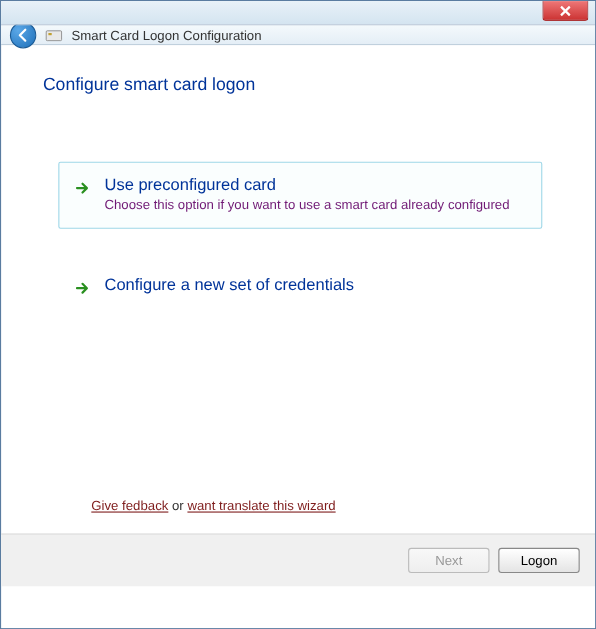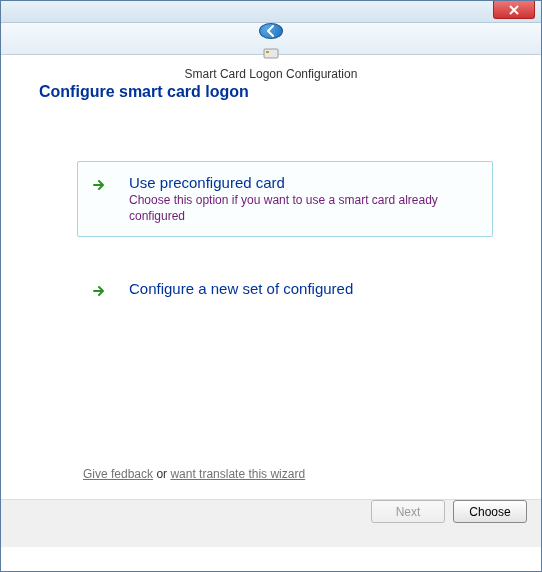--- a/index.html
+++ b/index.html
@@ -30,28 +30,27 @@
     display: flex;
     align-items: center;
     justify-content: center;
     color: #fff;
     font-size: 11px;
     font-weight: bold;
     cursor: pointer;
   }
   .close-btn svg { width: 10px; height: 10px; }
   .navbar {
-    height: 32px;
+    height: 18px;
     background: linear-gradient(to bottom, #f4f9fc, #e4eef6);
     border-bottom: 1px solid #c0d0dd;
     display: flex;
     align-items: center;
     padding: 0 8px;
     gap: 8px;
-    flex-direction: column;
   }
   .back-btn {
     width: 24px;
     height: 24px;
     border-radius: 50%;
     background: radial-gradient(circle at 30% 30%, #5ba8e8, #1e6fb8);
     border: 1px solid #1a5a95;
     display: flex;
     align-items: center;
     justify-content: center;
@@ -69,32 +68,32 @@
     color: #333;
   }
   .content {
     padding: 28px 38px 10px 38px;
     height: 444px;
     position: relative;
   }
   .page-heading {
     font-size: 16px;
     color: #003399;
-    font-weight: bold;
+    font-weight: normal;
     margin-bottom: 60px;
   }
   .option {
     display: flex;
-    gap: 21px;
+    gap: 11px;
     padding: 12px 14px;
     margin-bottom: 30px;
     cursor: pointer;
     border: 1px solid transparent;
     border-radius: 2px;
-    margin-left: 38px;
+    margin-left: 14px;
     margin-right: 10px;
   }
   .option.selected {
     border: 1px solid #9fd7e8;
     background: #fafefe;
   }
   .option-arrow {
     width: 16px;
     flex-shrink: 0;
     padding-top: 4px;
@@ -112,30 +111,31 @@
     line-height: 1.3;
   }
   .feedback-row {
     position: absolute;
     bottom: 18px;
     left: 82px;
     font-size: 12px;
     color: #333;
   }
   .feedback-row a {
-    color: #737373;
+    color: #7f1d1d;
     text-decoration: underline;
     cursor: pointer;
   }
   .footer {
     height: 48px;
     background: #f0f0f0;
     border-top: 1px solid #ddd;
     display: flex;
     justify-content: flex-end;
+    align-items: center;
     padding: 0 14px;
     gap: 8px;
   }
   .btn {
     min-width: 74px;
     height: 23px;
     font-size: 12px;
     border: 1px solid #888;
     border-radius: 3px;
     background: linear-gradient(to bottom, #fff, #e4e4e4);
@@ -190,25 +190,25 @@
     </div>
   </div>
 
   <div class="option">
     <div class="option-arrow">
       <svg viewBox="0 0 14 14">
         <path d="M2 7 L10 7 M7 3 L11 7 L7 11" stroke="#2a9020" stroke-width="2" fill="none" stroke-linecap="round" stroke-linejoin="round"></path>
       </svg>
     </div>
     <div class="option-body">
-      <div class="option-title">Configure a new set of configured</div>
+      <div class="option-title">Configure a new set of credentials</div>
     </div>
   </div>
 
   <div class="feedback-row">
     <a>Give fedback</a><span> or </span><a>want translate this wizard</a>
   </div>
 </div>
 
 <div class="footer">
   <button class="btn" disabled="">Next</button>
-  <button class="btn">Choose</button>
+  <button class="btn">Logon</button>
 </div>
 
 </body></html>

